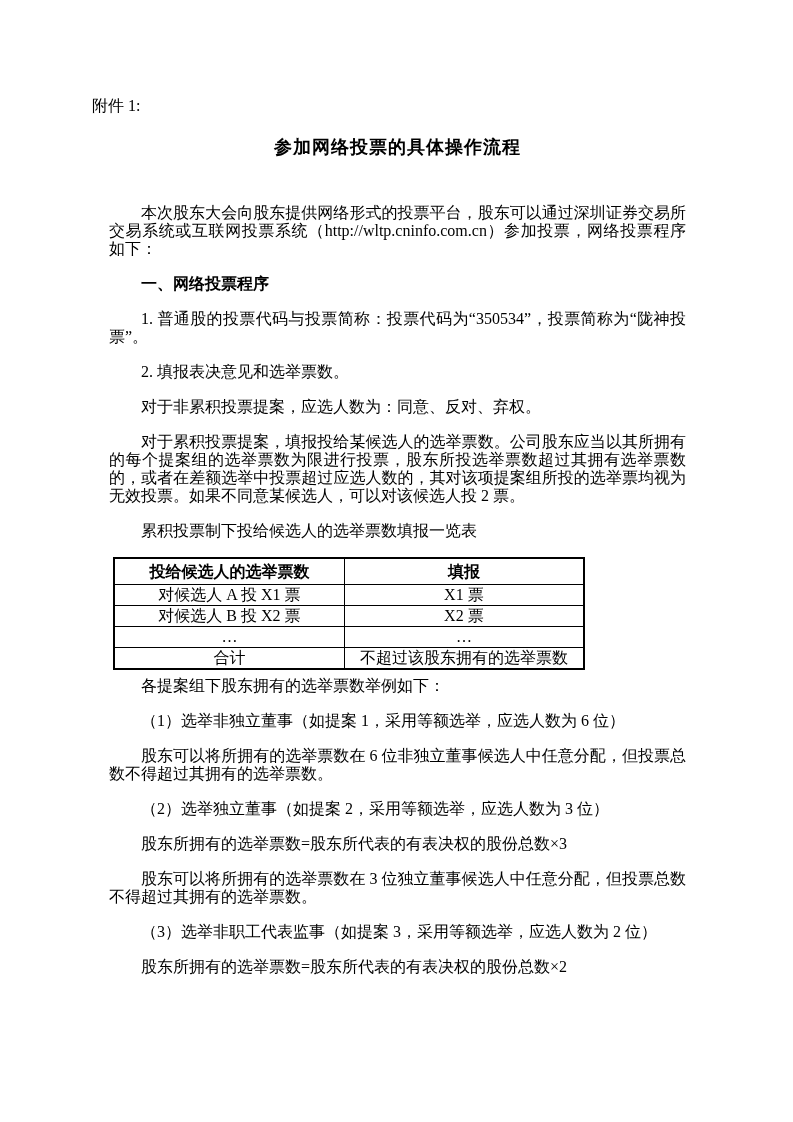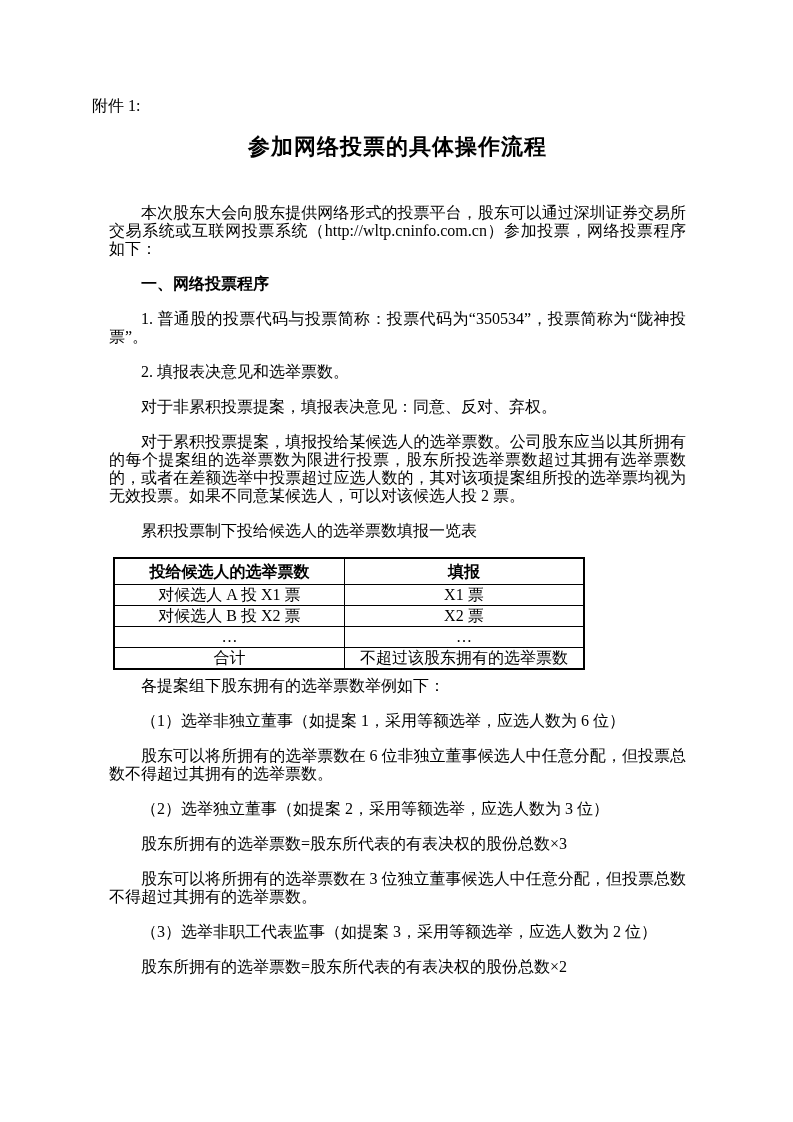--- a/index.html
+++ b/index.html
@@ -19,21 +19,21 @@
     width: 793px;
     height: 1122px;
     padding: 91px 90px 0 92px;
   }
   .attachment {
     font-size: 16px;
     line-height: 29px;
     text-align: left;
   }
   .doc-title {
-    font-size: 22px;
+    font-size: 18px;
     font-weight: bold;
     text-align: center;
     line-height: 34px;
     margin: 10px 0 0 0;
     letter-spacing: 1px;
   }
   p.body {
     margin: 17px;
     font-size: 16px;
     line-height: 18px;
@@ -83,21 +83,21 @@
   <h1 class="doc-title">参加网络投票的具体操作流程</h1>
 
   <p class="body indent first">本次股东大会向股东提供网络形式的投票平台，股东可以通过深圳证券交易所交易系统或互联网投票系统（http://wltp.cninfo.com.cn）参加投票，网络投票程序如下：</p>
 
   <p class="body indent heading">一、网络投票程序</p>
 
   <p class="body indent">1. 普通股的投票代码与投票简称：投票代码为“350534”，投票简称为“陇神投票”。</p>
 
   <p class="body indent">2. 填报表决意见和选举票数。</p>
 
-  <p class="body indent">对于非累积投票提案，填报表决意见：同意、反对、弃权。</p>
+  <p class="body indent">对于非累积投票提案，应选人数为：同意、反对、弃权。</p>
 
   <p class="body indent">对于累积投票提案，填报投给某候选人的选举票数。公司股东应当以其所拥有的每个提案组的选举票数为限进行投票，股东所投选举票数超过其拥有选举票数的，或者在差额选举中投票超过应选人数的，其对该项提案组所投的选举票均视为无效投票。如果不同意某候选人，可以对该候选人投 2 票。</p>
 
   <p class="body indent">累积投票制下投给候选人的选举票数填报一览表</p>
 
   <table class="vote-table">
     <colgroup>
       <col class="c-left">
       <col class="c-right">
     </colgroup>

